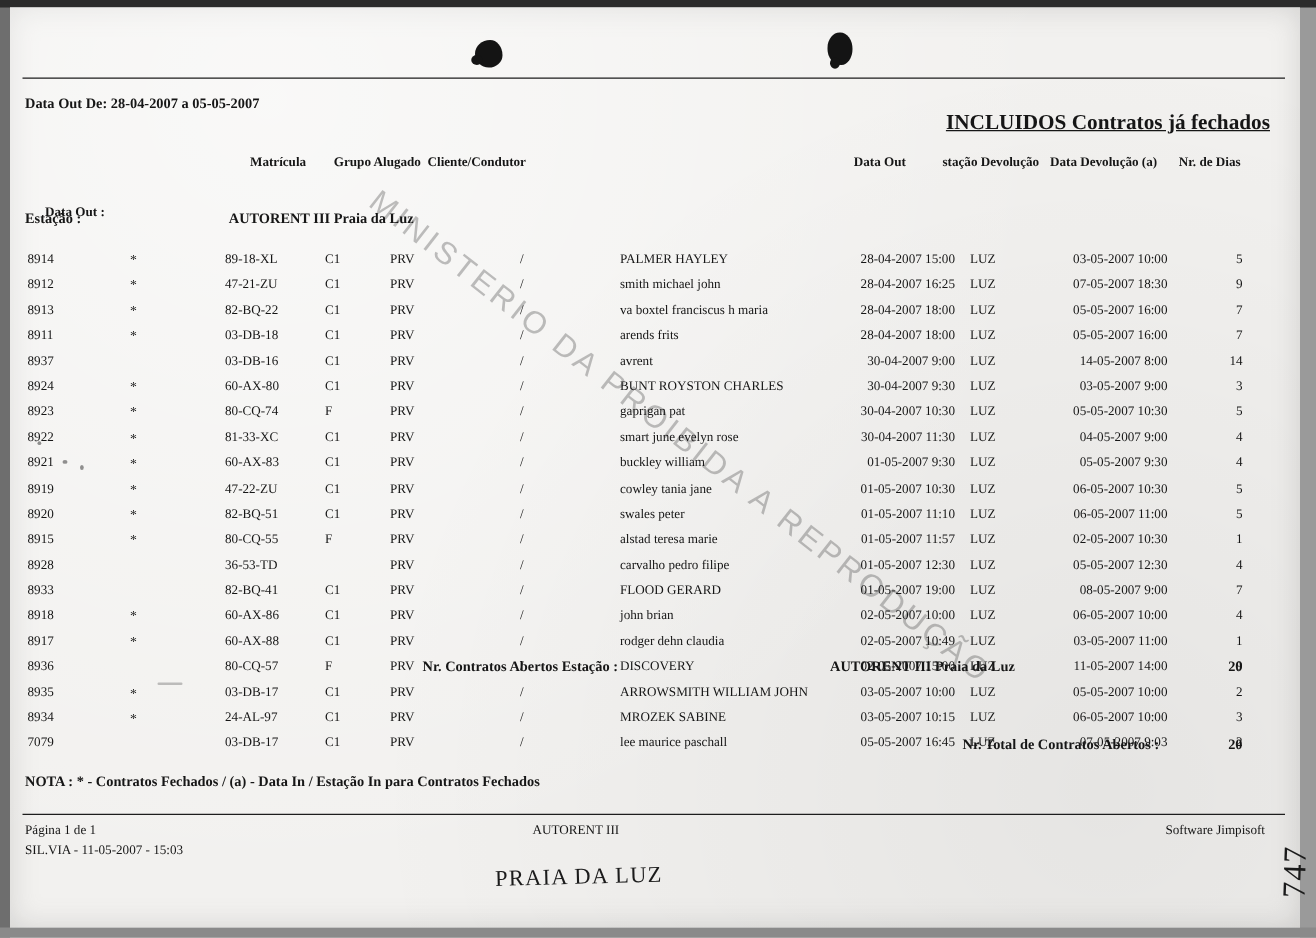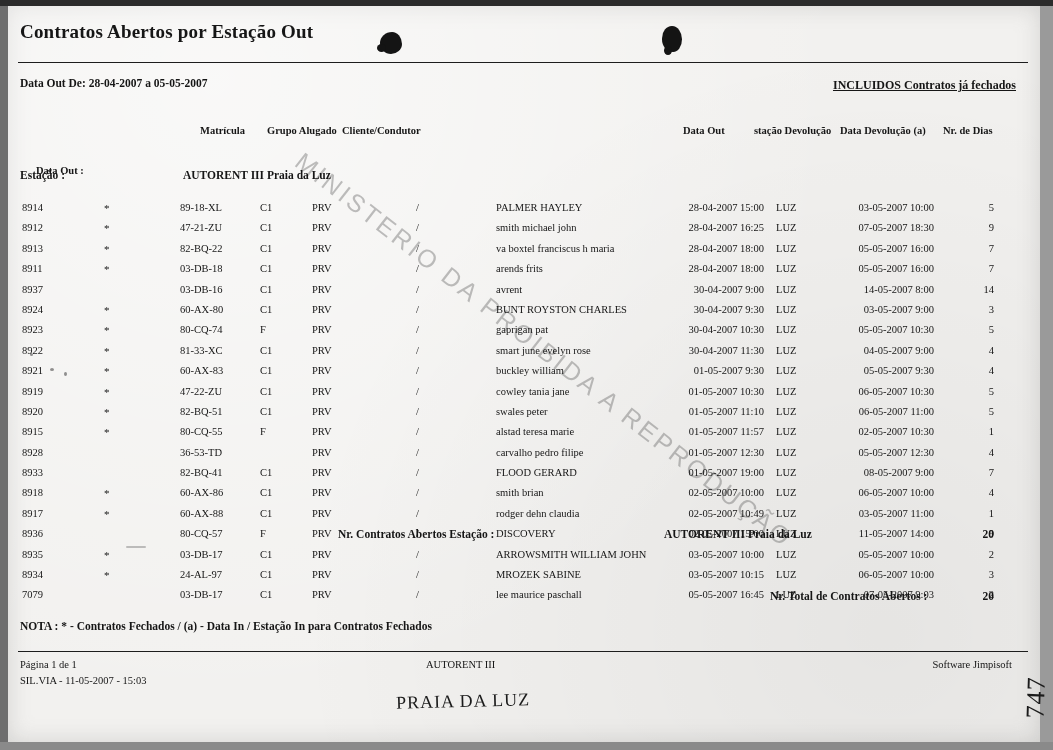--- a/index.html
+++ b/index.html
@@ -85,22 +85,22 @@
   .date-range {
     position: absolute;
     left: 12px;
     top: 71px;
     font-size: 11.5px;
     font-weight: bold;
   }
   .included {
     position: absolute;
     right: 24px;
-    top: 72px;
-    font-size: 12px;
+    top: 82px;
+    font-size: 17px;
     font-weight: bold;
     text-decoration: underline;
     white-space: nowrap;
   }
 
   
   .colhdr {
     position: absolute;
     top: 119px;
     font-size: 10.5px;
@@ -308,21 +308,20 @@
   <div class="edge-left"></div>
   <div class="edge-right"></div>
   <div class="edge-bottom"></div>
   <div class="edge-top"></div>
 
   <div class="sheet">
     <div class="doc">
 
       <div class="watermark">MINISTERIO DA PROIBIDA A REPRODUÇÃO</div>
 
-      <div class="title">Contratos Abertos por Estação Out</div>
       <div class="hdr-rule"></div>
 
       <div class="date-range">Data Out De: 28-04-2007  a  05-05-2007</div>
       <div class="included">INCLUIDOS Contratos já fechados</div>
 
       <div class="colhdr" style="left:28px;margin-top:40px;">Data Out :</div>
       <div class="colhdr" style="left:192px;">Matrícula</div>
       <div class="colhdr" style="left:259px;">Grupo Alugado</div>
       <div class="colhdr" style="left:334px;">Cliente/Condutor</div>
       <div class="colhdr" style="left:675px;">Data Out</div>
@@ -516,21 +515,21 @@
             <div class="c c-ddev">08-05-2007 9:00</div>
             <div class="c c-dias">7</div>
           </div>
           <div class="row">
             <div class="c c-num">8918</div>
             <div class="c c-star">*</div>
             <div class="c c-mat">60-AX-86</div>
             <div class="c c-grp">C1</div>
             <div class="c c-cli">PRV</div>
             <div class="c c-slash">/</div>
-            <div class="c c-cond">smith brian</div>
+            <div class="c c-cond">john brian</div>
             <div class="c c-dout">02-05-2007 10:00</div>
             <div class="c c-est">LUZ</div>
             <div class="c c-ddev">06-05-2007 10:00</div>
             <div class="c c-dias">4</div>
           </div>
           <div class="row">
             <div class="c c-num">8917</div>
             <div class="c c-star">*</div>
             <div class="c c-mat">60-AX-88</div>
             <div class="c c-grp">C1</div>

